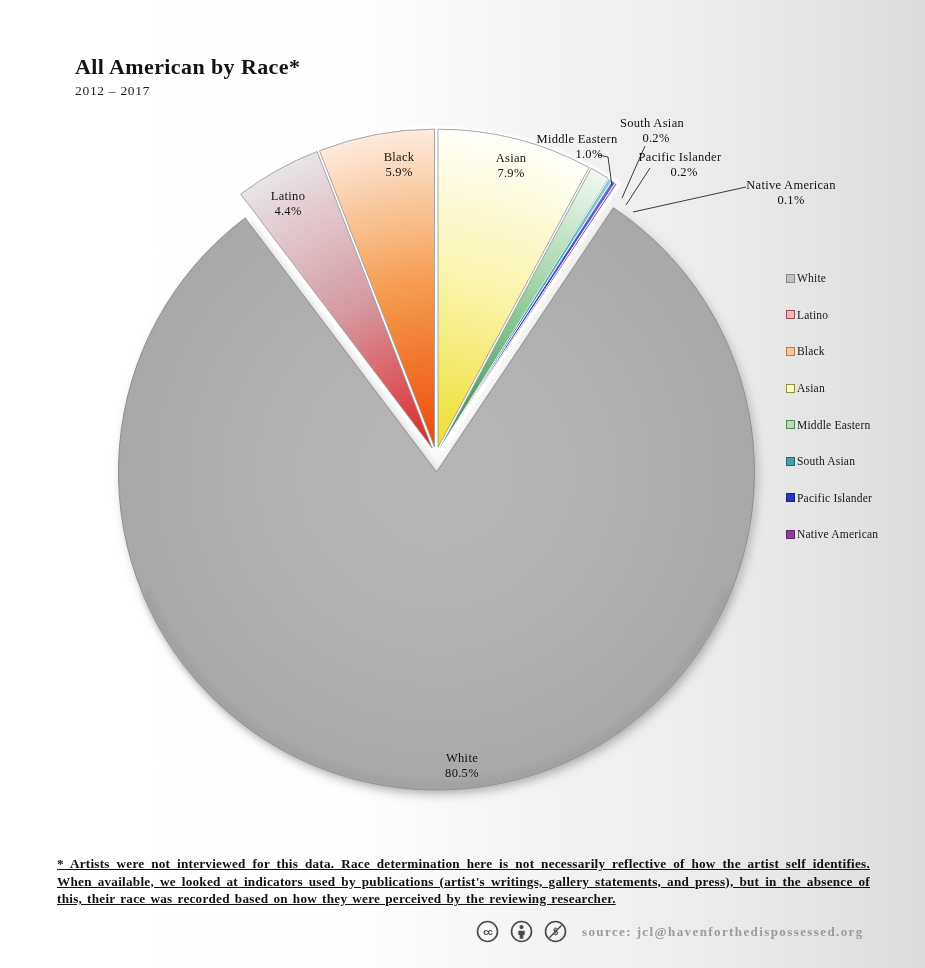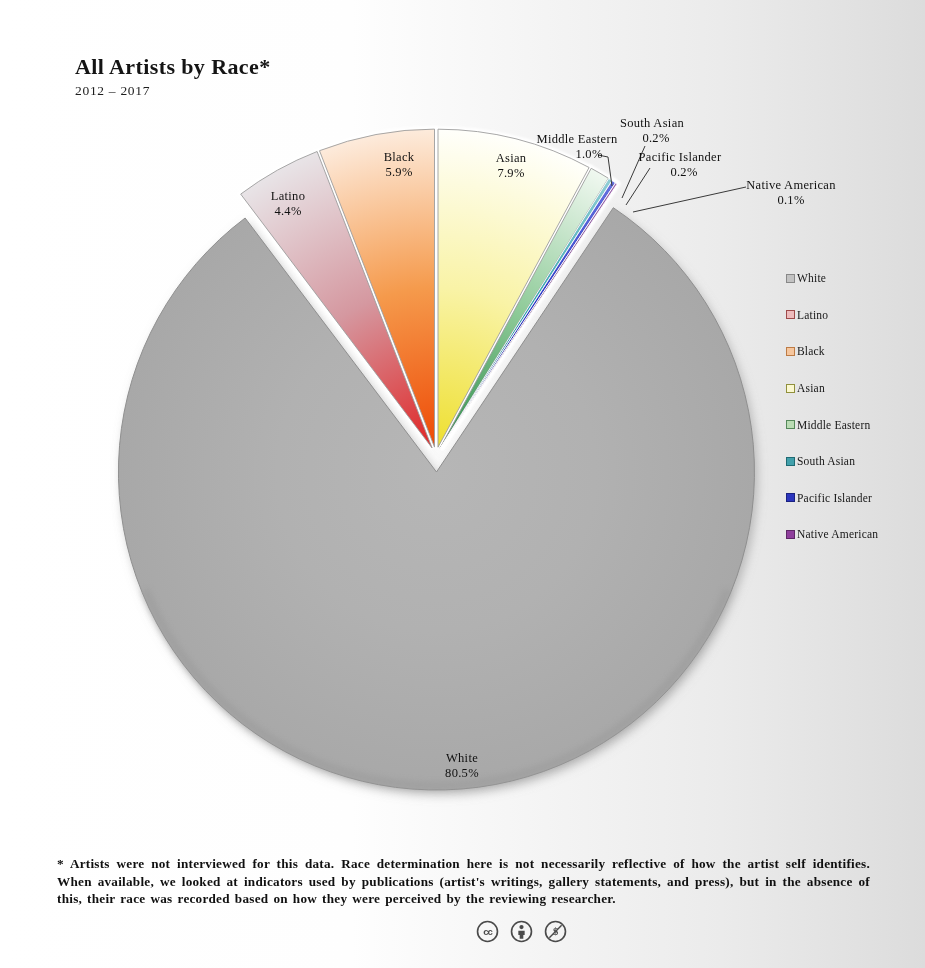--- a/index.html
+++ b/index.html
@@ -12,21 +12,21 @@
   .title-block{position:absolute;left:75px;top:54px;color:#141414;}
   .title-block h1{margin:0;font-size:22px;font-weight:bold;letter-spacing:.4px;}
   .title-block .subtitle{margin-top:3px;font-size:13.5px;letter-spacing:.7px;color:#1d1d1d;}
   #legend{position:absolute;left:786px;top:260px;}
   .legend-row{height:36.6px;display:flex;align-items:center;}
   .legend-swatch{width:7px;height:7px;border:1px solid #666;margin-right:2px;flex:none;box-sizing:content-box;}
   .legend-label{font-size:11.5px;color:#161616;letter-spacing:.2px;white-space:nowrap;}
   #footnote{
     position:absolute;left:57px;top:855px;width:813px;
     font-size:13.2px;font-weight:bold;line-height:1.33;letter-spacing:.25px;word-spacing:1.5px;
-    text-align:justify;color:#101010;
+    text-align:justify;color:#101010;text-decoration:underline;
   }
   #source-row{position:absolute;left:476px;top:920px;display:flex;align-items:center;text-align:center;}
   .cc-badge{margin-right:11px;flex:none;}
   #source-text{margin-left:4px;font-size:13px;font-weight:bold;letter-spacing:1.4px;color:#9b9b9b;white-space:nowrap;}
 </style>
 </head>
 <body>
 
 <svg id="pie-svg" width="925" height="968" viewBox="0 0 925 968" xmlns="http://www.w3.org/2000/svg">
     <defs>
@@ -112,21 +112,21 @@
     <text x="791" y="204" text-anchor="middle" font-family="Liberation Serif, serif" font-size="12.5" fill="#111111" letter-spacing="0.3">0.1%</text>
     <text x="462" y="762" text-anchor="middle" font-family="Liberation Serif, serif" font-size="12.5" fill="#111111" letter-spacing="0.3">White</text>
     <text x="462" y="777" text-anchor="middle" font-family="Liberation Serif, serif" font-size="12.5" fill="#111111" letter-spacing="0.3">80.5%</text>
     <text x="288" y="200" text-anchor="middle" font-family="Liberation Serif, serif" font-size="12.5" fill="#111111" letter-spacing="0.3">Latino</text>
     <text x="288" y="215" text-anchor="middle" font-family="Liberation Serif, serif" font-size="12.5" fill="#111111" letter-spacing="0.3">4.4%</text>
     <text x="399" y="161" text-anchor="middle" font-family="Liberation Serif, serif" font-size="12.5" fill="#111111" letter-spacing="0.3">Black</text>
     <text x="399" y="176" text-anchor="middle" font-family="Liberation Serif, serif" font-size="12.5" fill="#111111" letter-spacing="0.3">5.9%</text>
   </svg>
 
 <div class="title-block">
-  <h1>All Artists by Race*</h1>
+  <h1>All American by Race*</h1>
   <div class="subtitle">2012 – 2017</div>
 </div>
 
 <div id="legend">
     <div class="legend-row">
       <span class="legend-swatch" style="background-color: rgb(194, 194, 194); border-color: rgb(136, 136, 136);"></span>
       <span class="legend-label">White</span>
     </div>
     <div class="legend-row">
       <span class="legend-swatch" style="background-color: rgb(238, 187, 188); border-color: rgb(158, 74, 74);"></span>
@@ -168,13 +168,14 @@
   <svg class="cc-badge" width="23" height="23" viewBox="-12 -12 24 24">
     <circle r="10.4" fill="none" stroke="#4a4a4a" stroke-width="1.7"></circle>
     <circle cx="0" cy="-4.6" r="2.2" fill="#4a4a4a"></circle>
     <path d="M -3.3 -0.9 L 3.3 -0.9 L 3.3 3.6 L 1.9 3.6 L 1.9 7.6 L -1.9 7.6 L -1.9 3.6 L -3.3 3.6 Z" fill="#4a4a4a"></path>
   </svg>
   <svg class="cc-badge" width="23" height="23" viewBox="-12 -12 24 24">
     <circle r="10.4" fill="none" stroke="#4a4a4a" stroke-width="1.7"></circle>
     <text x="0" y="3.9" text-anchor="middle" font-family="Liberation Serif, serif" font-size="11" font-weight="bold" fill="#4a4a4a">$</text>
     <line x1="-6.4" y1="6.4" x2="6.4" y2="-6.4" stroke="#4a4a4a" stroke-width="1.5"></line>
   </svg>
+  <span id="source-text">source: jcl@havenforthedispossessed.org</span>
 </div>
 
 </body></html>

